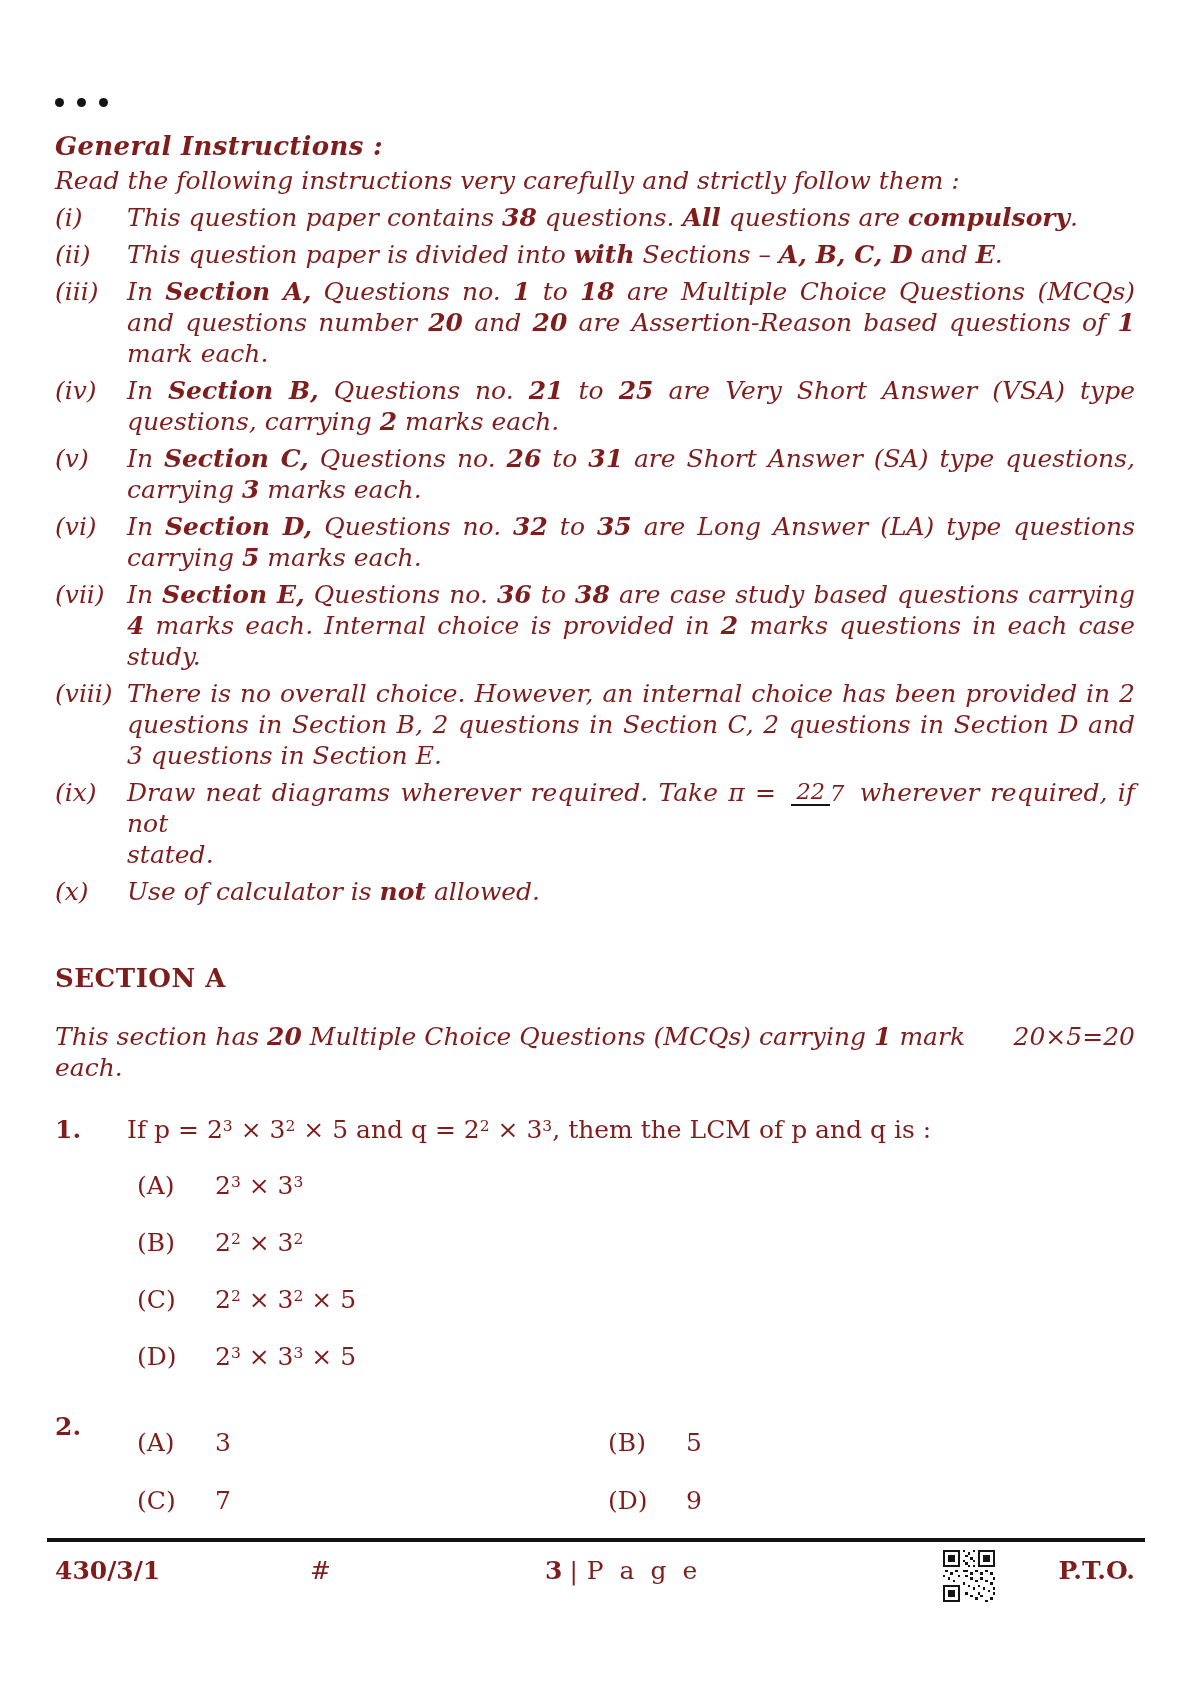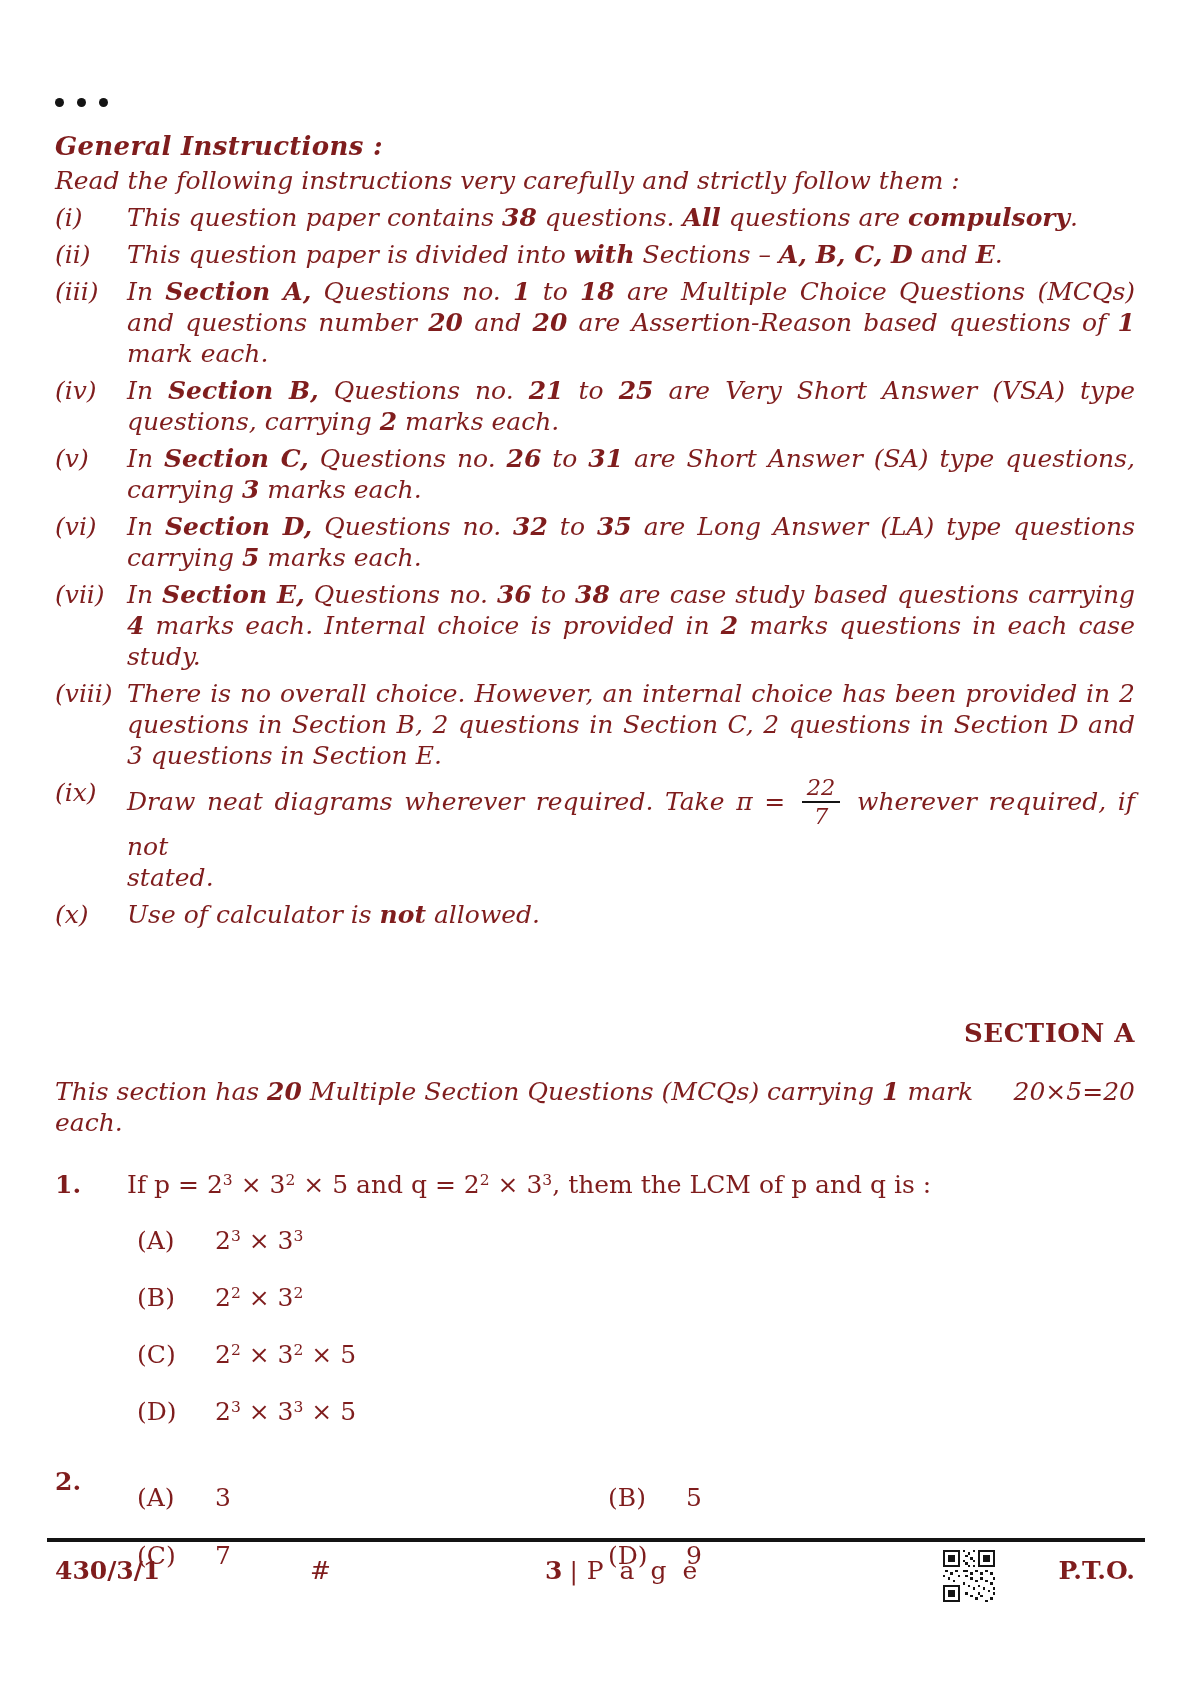--- a/index.html
+++ b/index.html
@@ -19,27 +19,27 @@
   .gi-title { margin-top:24px; font-size:26px; font-weight:bold; font-style:italic; letter-spacing:0.3px; }
   .gi-sub   { margin-top:4px; font-size:25px; font-style:italic; line-height:31px; }
   .ins-list { margin-top:6px; }
   .ins-item { display:flex; margin-top:6px; font-size:25px; font-style:italic; line-height:31px; }
   .ins-marker { width:72px; flex:none; }
   .ins-body { flex:1; text-align:justify; }
   .justify-full { text-align:justify; text-align-last:justify; }
   b { font-weight:bold; }
 
   
-  .frac { display:inline-flex; flex-direction:column; align-items:center; vertical-align:middle;
+  .frac { display:inline-flex; flex-direction:row; align-items:center; vertical-align:middle;
           line-height:1.1; font-size:0.9em; margin:0 5px; transform:translateY(-2px);justify-content:flex-end; }
   .fnum { border-bottom:2px solid #141414; padding:0 5px 1px; }
   .fden { padding-top:1px; }
 
   
-  .section-heading { margin-top:88px; text-align:right; font-weight:bold; font-size:26px; letter-spacing:0.5px; }
+  .section-heading { margin-top:56px; text-align:left; font-weight:bold; font-size:26px; letter-spacing:0.5px; }
   .section-note { display:flex; justify-content:space-between; align-items:baseline;
                   margin-top:28px; font-size:25px; font-style:italic; line-height:31px; }
   .question { display:flex; margin-top:30px; font-size:25px; line-height:34px; }
   .qnum { width:72px; flex:none; font-weight:bold; }
   .qbody { flex:1; }
   sup { font-size:0.62em; line-height:0; position:relative; vertical-align:baseline; top:-0.5em; }
   .option { display:flex; margin-left:10px; margin-top:23px; }
   .opt-letter { width:78px; flex:none; }
   .options-grid { display:grid; grid-template-columns:471px 1fr; row-gap:24px; margin-left:10px; margin-top:16px; }
   .options-grid .g-option { display:flex; }
@@ -115,21 +115,21 @@
       </div>
       <div class="ins-item">
         <span class="ins-marker">(x)</span>
         <div class="ins-body"><span>Use of calculator is </span><b>not</b><span> allowed.</span></div>
       </div>
     </div>
 
     <div class="section-heading">SECTION A</div>
 
     <div class="section-note">
-      <span><span>This section has </span><b>20</b><span> Multiple Section Questions (MCQs) carrying </span><b>1</b><span> mark each.</span></span>
+      <span><span>This section has </span><b>20</b><span> Multiple Choice Questions (MCQs) carrying </span><b>1</b><span> mark each.</span></span>
       <span>20×5=20</span>
     </div>
 
     <div class="question">
       <span class="qnum">1.</span>
       <div class="qbody">
         <div><span>If p = 2</span><sup>3</sup><span> × 3</span><sup>2</sup><span> × 5 and q = 2</span><sup>2</sup><span> × 3</span><sup>3</sup><span>, them the LCM of p and q is :</span></div>
         <div class="option" style="margin-top:22px;">
           <span class="opt-letter">(A)</span>
           <span><span>2</span><sup>3</sup><span> × 3</span><sup>3</sup></span>

